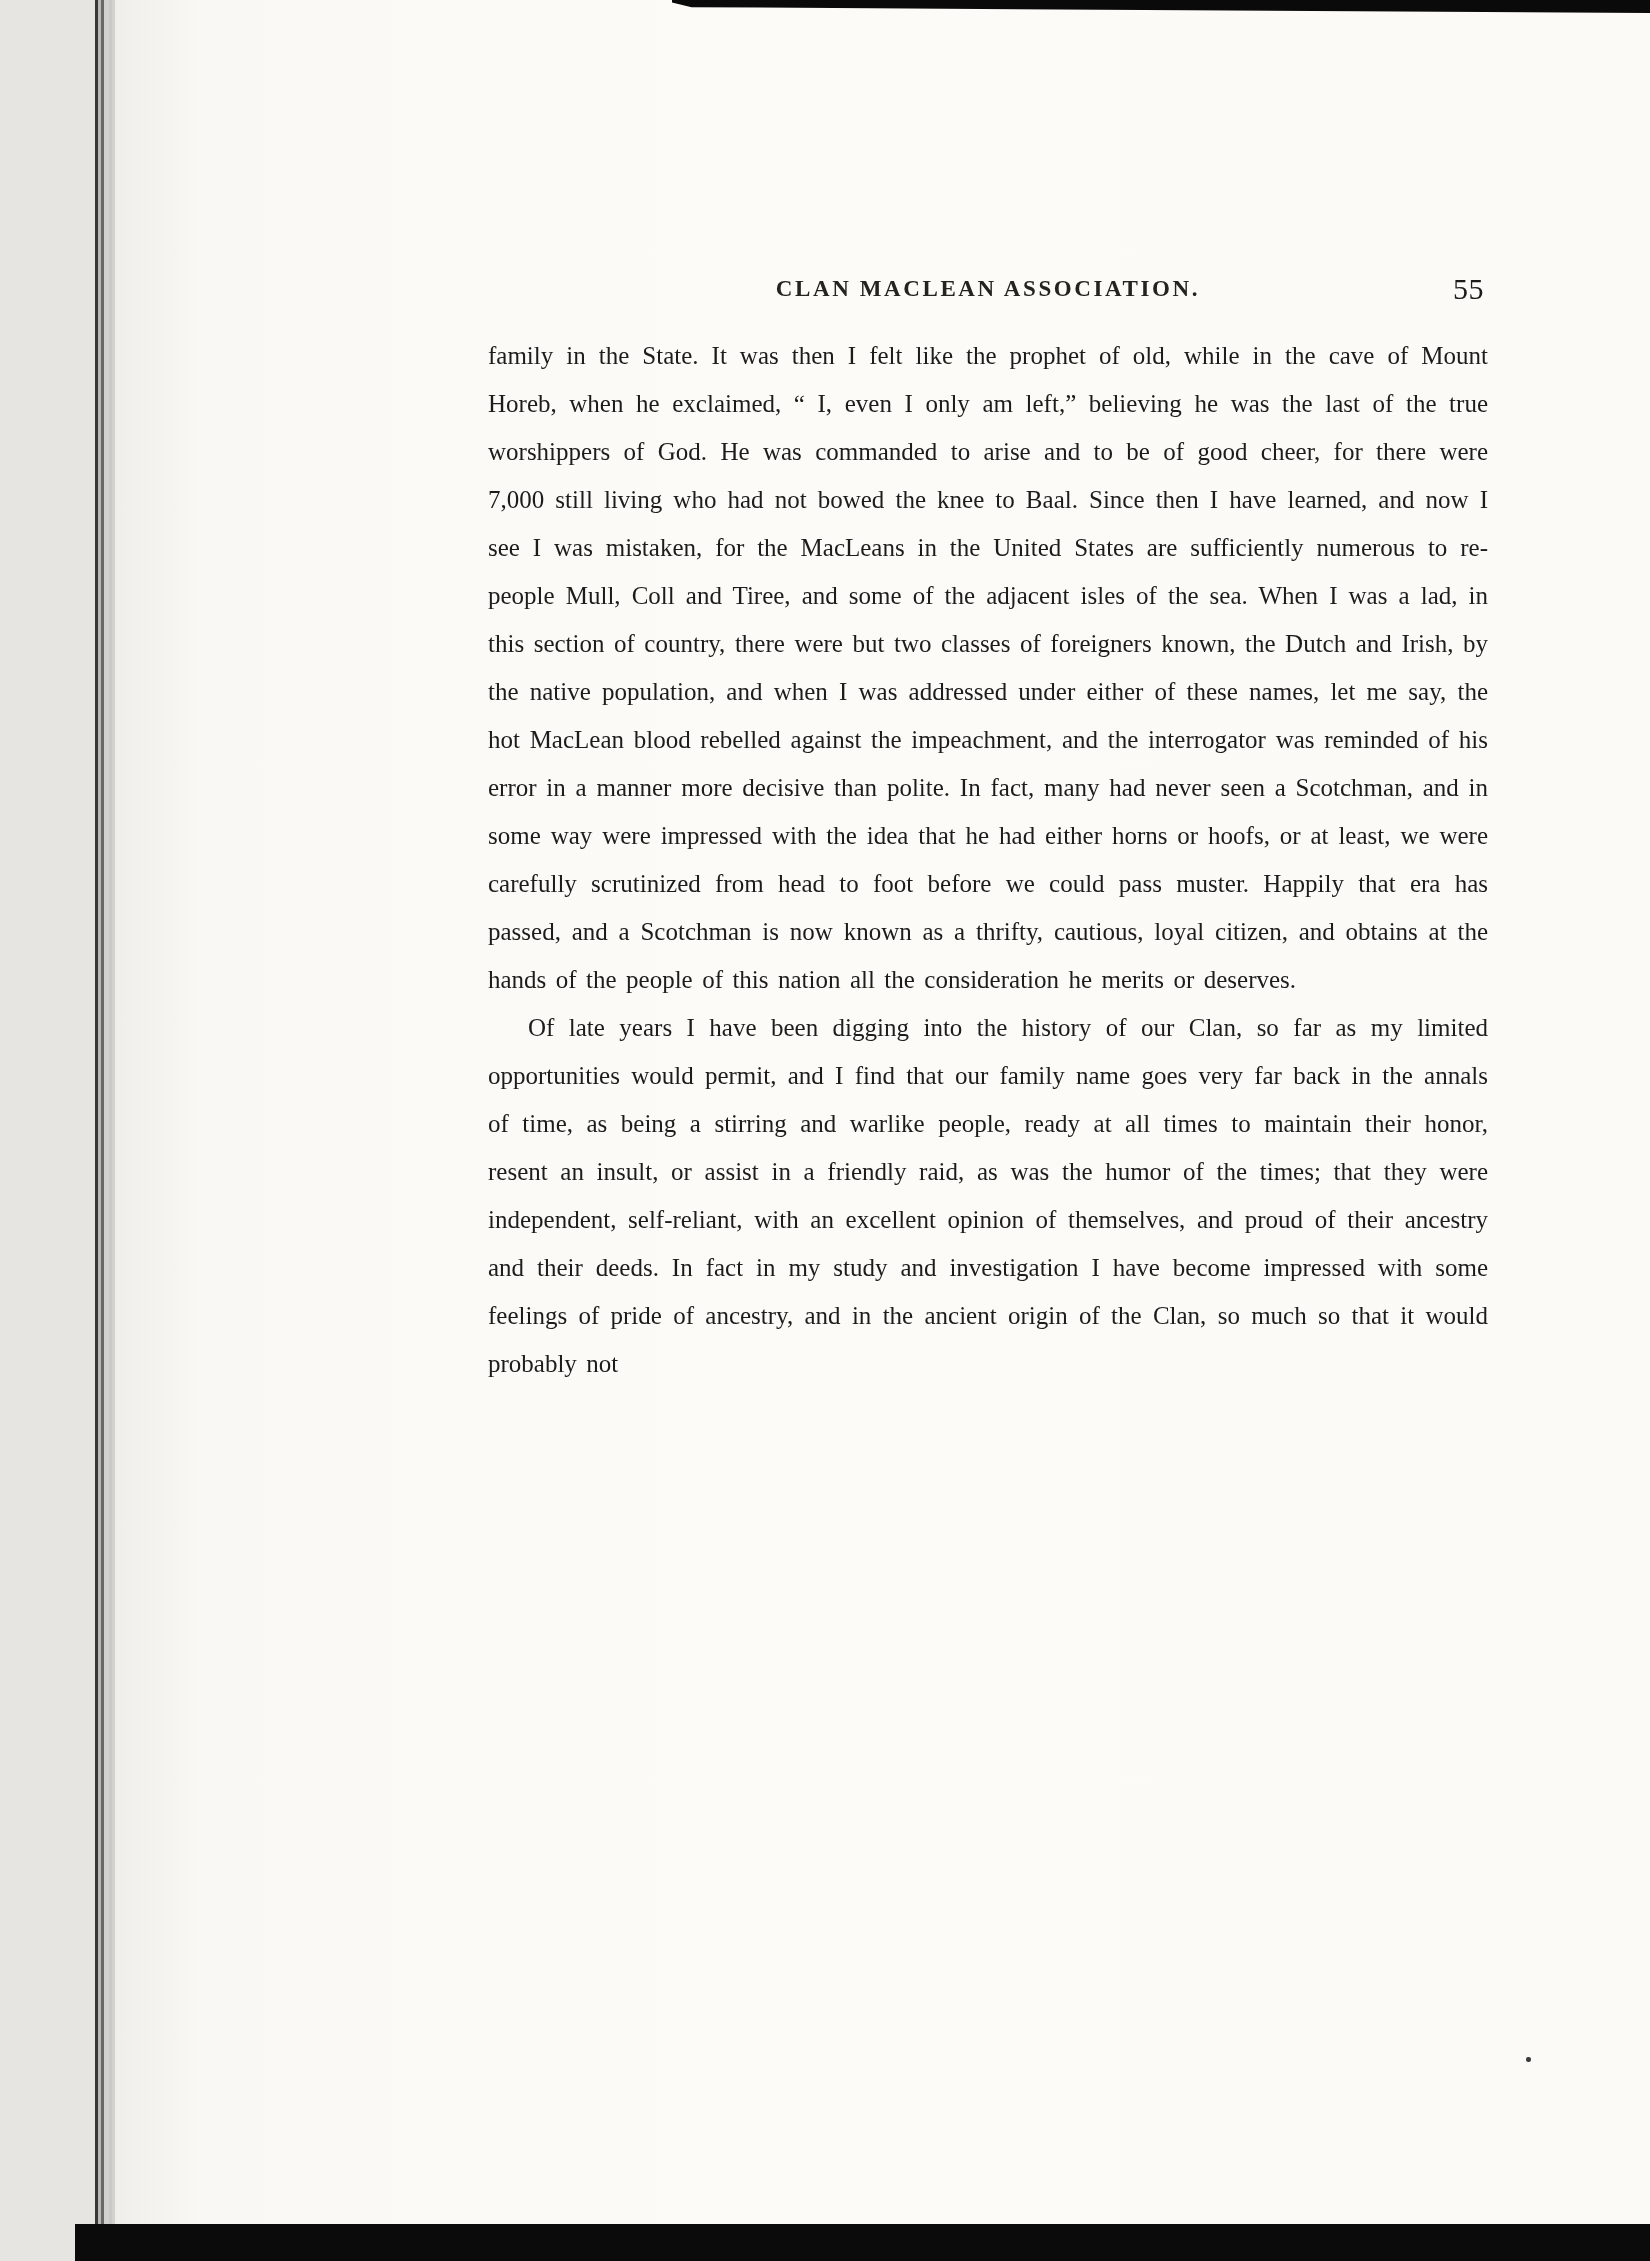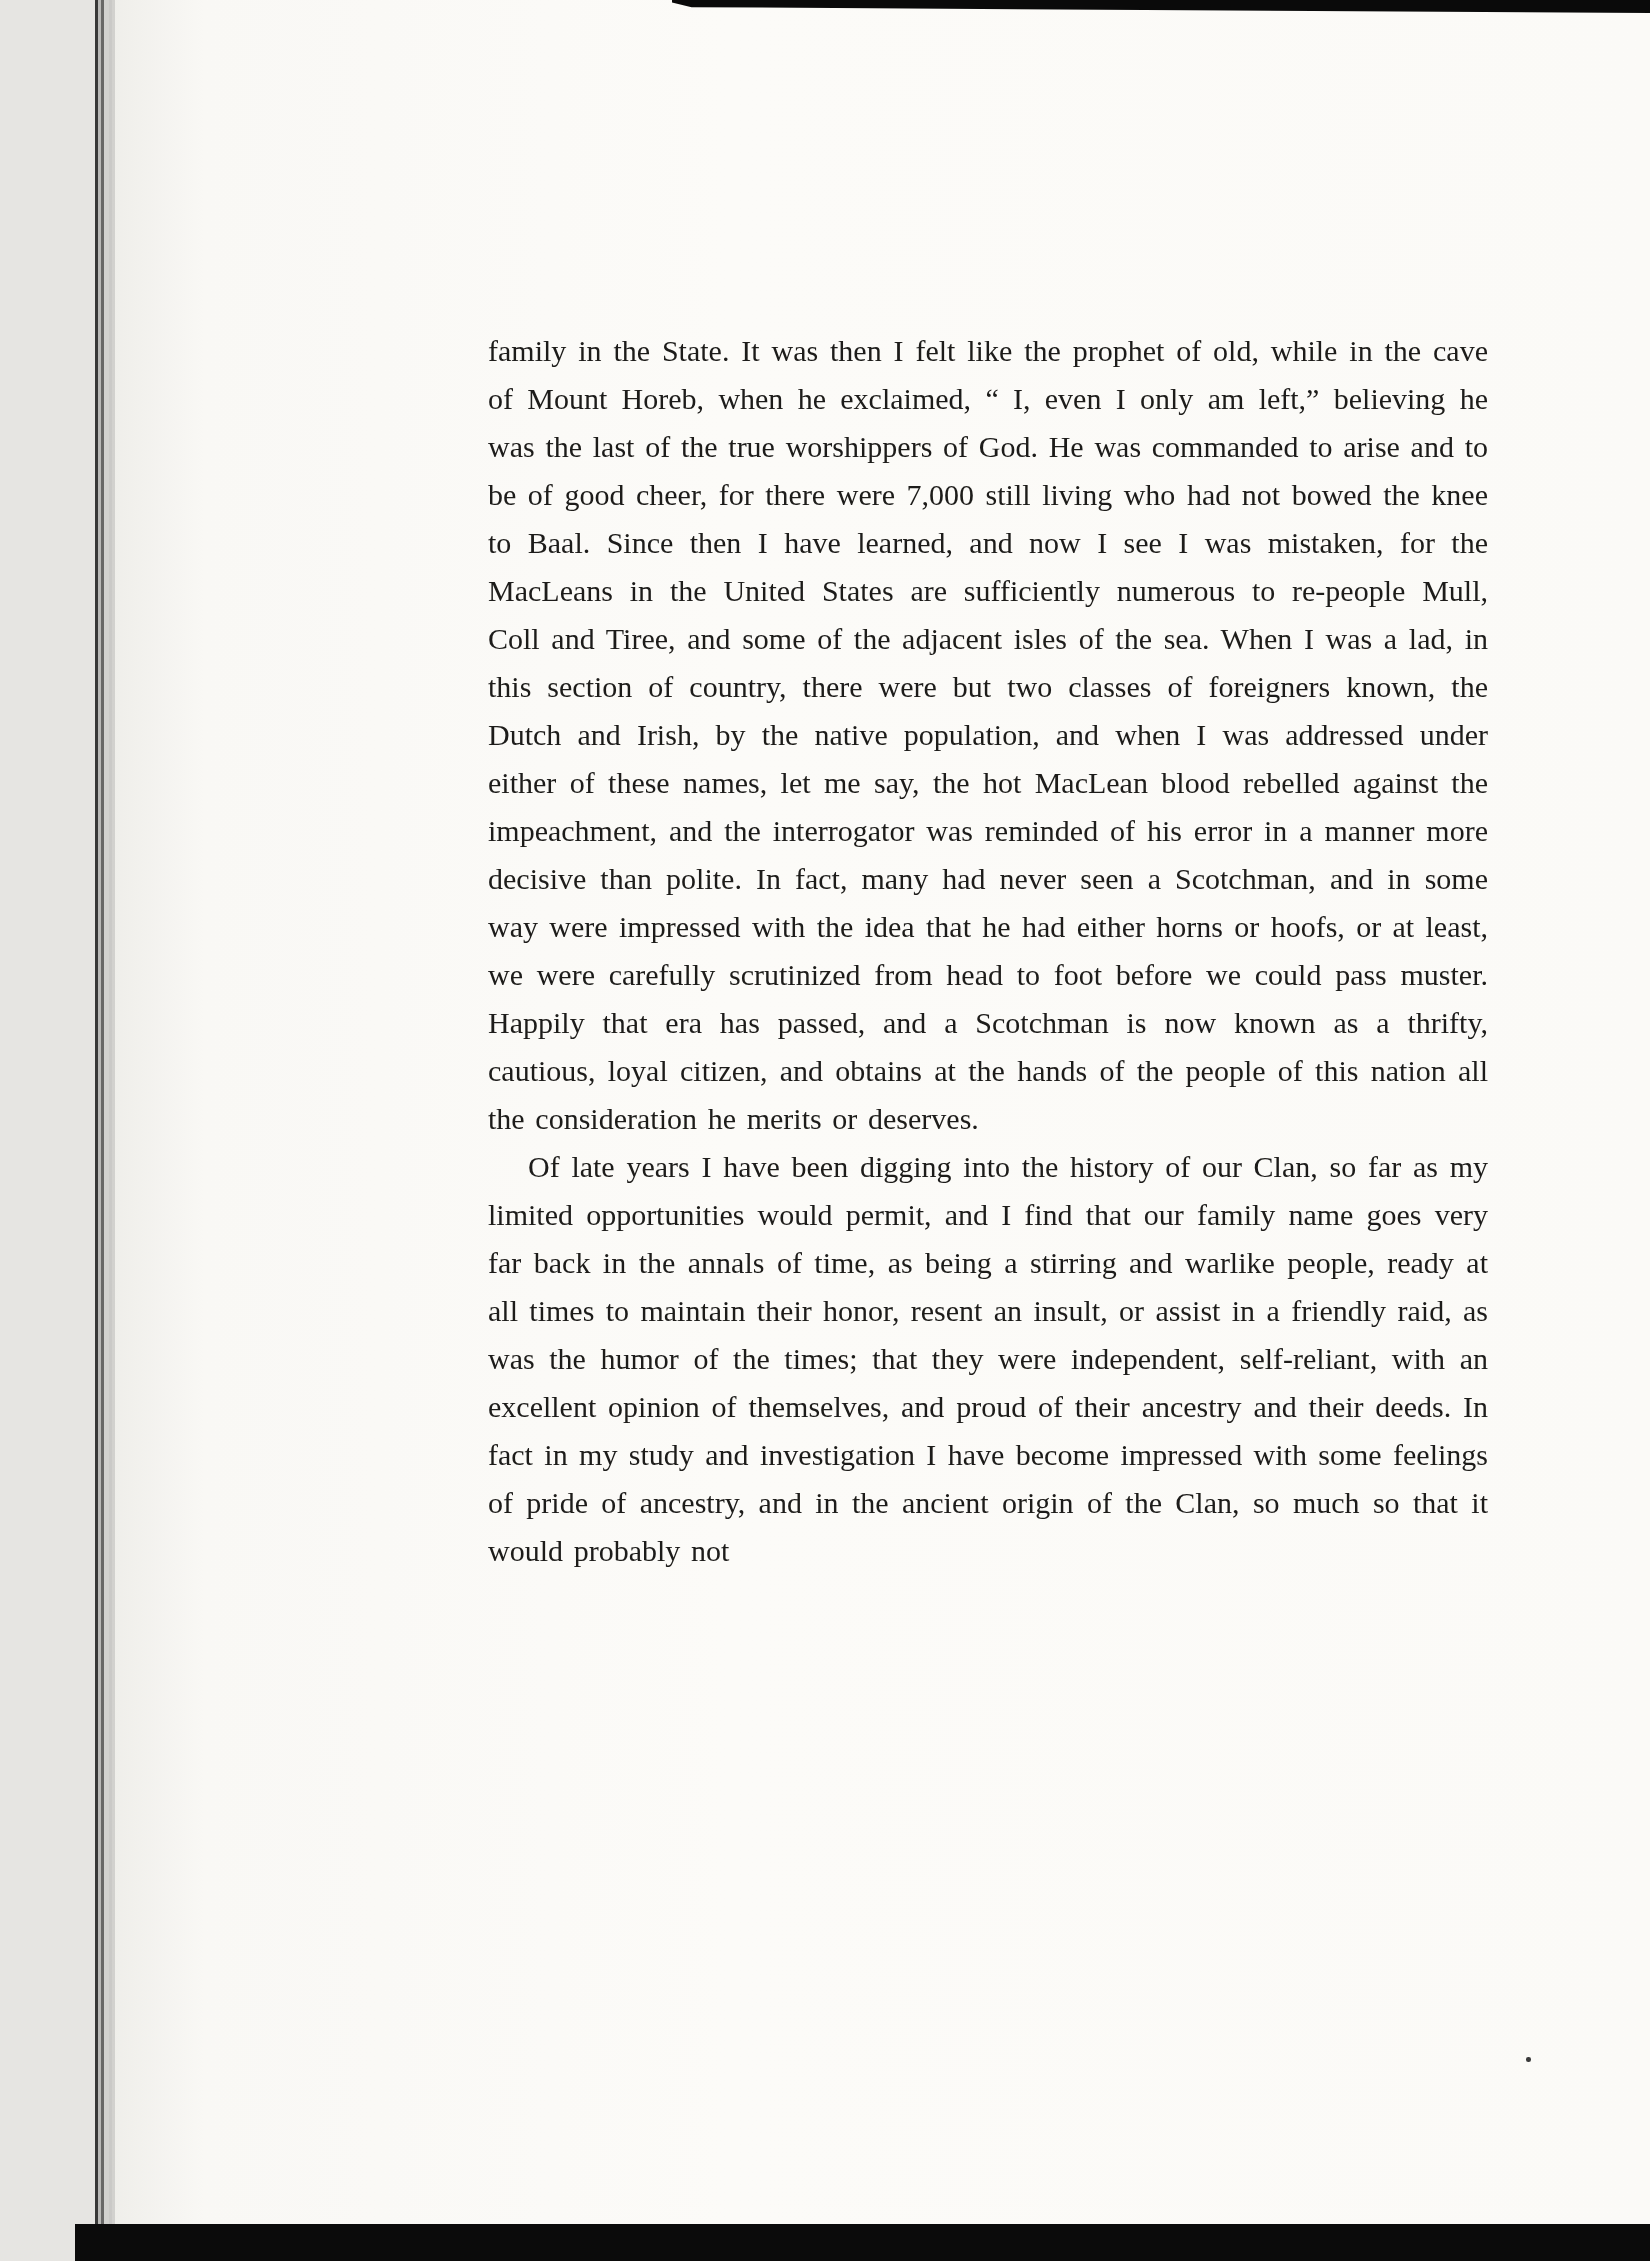--- a/index.html
+++ b/index.html
@@ -92,42 +92,46 @@
   }
   .page-number {
     position: absolute;
     right: 3.9px;
     top: -3.9px;
     font-size: 30px;
     letter-spacing: 0.6px;
     color: #1c1b19;
   }
   .page-body {
-    margin-top: 51px;
-    font-size: 30px;
+    margin-top: 21px;
+    font-size: 25px;
     line-height: 48px;
     text-align: justify;
     word-spacing: 3.2px;
     color: #1d1c1a;
   }
   .para {
     margin: 0;
   }
   .para.indent {
     text-indent: 40px;
   }
 </style>
 </head>
 <body>
 
 <div class="scan">
 
   <div class="paper">
     <div class="text-block">
 
+      <div class="page-header">
+        <span class="running-title">CLAN MACLEAN ASSOCIATION.</span>
+        <span class="page-number">55</span>
+      </div>
 
       <div class="page-body">
         <p class="para">family in the State.  It was then I felt like the prophet of old, while in the cave of Mount Horeb, when he exclaimed, “ I, even I only am left,” believing he was the last of the true worshippers of God.  He was commanded to arise and to be of good cheer, for there were 7,000 still living who had not bowed the knee to Baal.  Since then I have learned, and now I see I was mistaken, for the MacLeans in the United States are sufficiently numerous to re-people Mull, Coll and Tiree, and some of the adjacent isles of the sea.  When I was a lad, in this section of country, there were but two classes of foreigners known, the Dutch and Irish, by the native population, and when I was addressed under either of these names, let me say, the hot MacLean blood rebelled against the impeachment, and the interrogator was reminded of his error in a manner more decisive than polite.  In fact, many had never seen a Scotchman, and in some way were impressed with the idea that he had either horns or hoofs, or at least, we were carefully scrutinized from head to foot before we could pass muster.  Happily that era has passed, and a Scotchman is now known as a thrifty, cautious, loyal citizen, and obtains at the hands of the people of this nation all the consideration he merits or deserves.</p>
         <p class="para indent">Of late years I have been digging into the history of our Clan, so far as my limited opportunities would permit, and I find that our family name goes very far back in the annals of time, as being a stirring and warlike people, ready at all times to maintain their honor, resent an insult, or assist in a friendly raid, as was the humor of the times; that they were independent, self-reliant, with an excellent opinion of themselves, and proud of their ancestry and their deeds.  In fact in my study and investigation I have become impressed with some feelings of pride of ancestry, and in the ancient origin of the Clan, so much so that it would probably not</p>
       </div>
 
     </div>
 
     <div class="speck"></div>
   </div>

